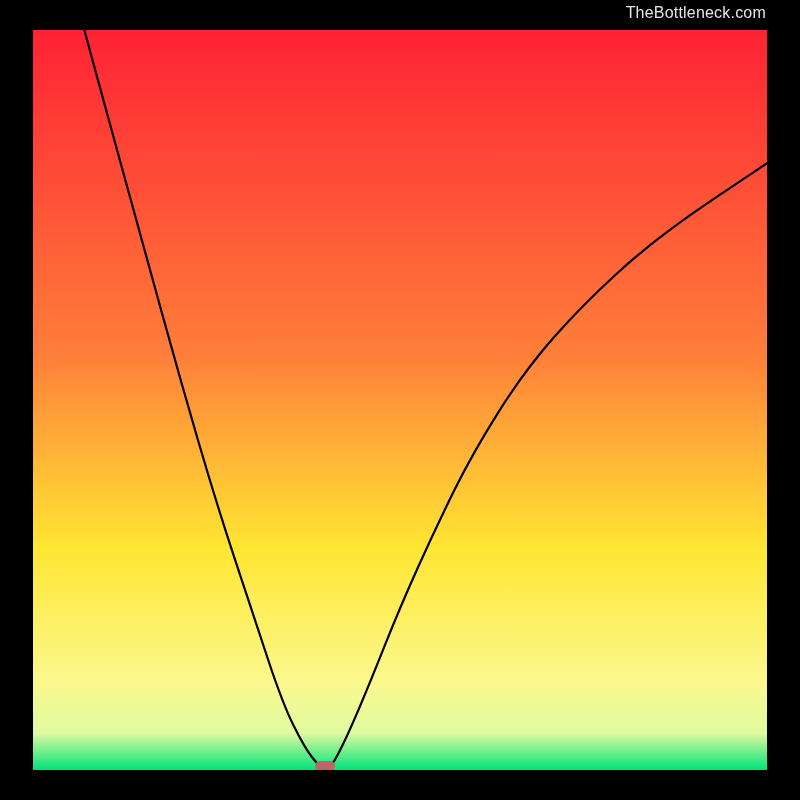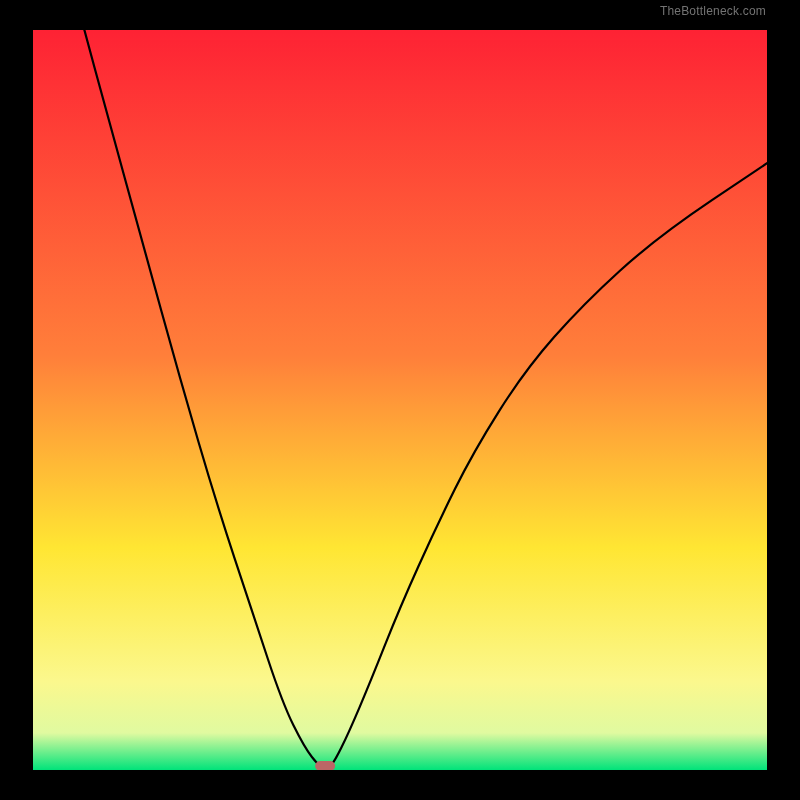--- a/index.html
+++ b/index.html
@@ -20,23 +20,23 @@
     left: 33px;
     width: 734px;
     height: 740px;
     overflow: hidden;
   }
 
   .watermark {
     position: absolute;
     top: 4px;
     right: 34px;
-    font-size: 12px;
+    font-size: 16px;
     font-weight: 500;
-    color: #737373;
+    color: #e5e5e5;
     letter-spacing: 0.2px;
     font-family: "Segoe UI", Arial, sans-serif;
   }
 
   svg { display: block; }
 </style>
 </head>
 <body>
 
 <div class="frame">

